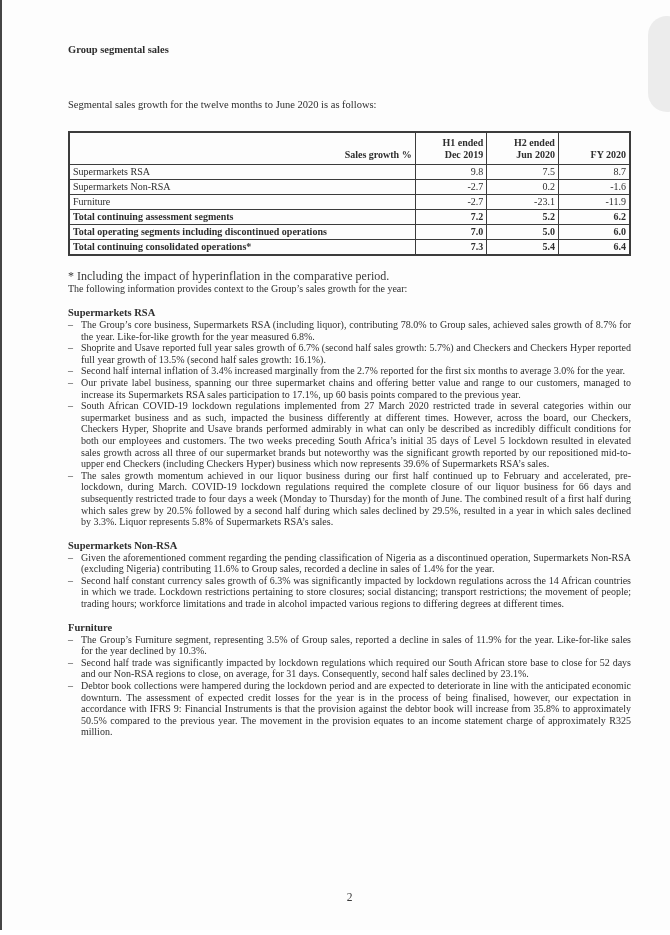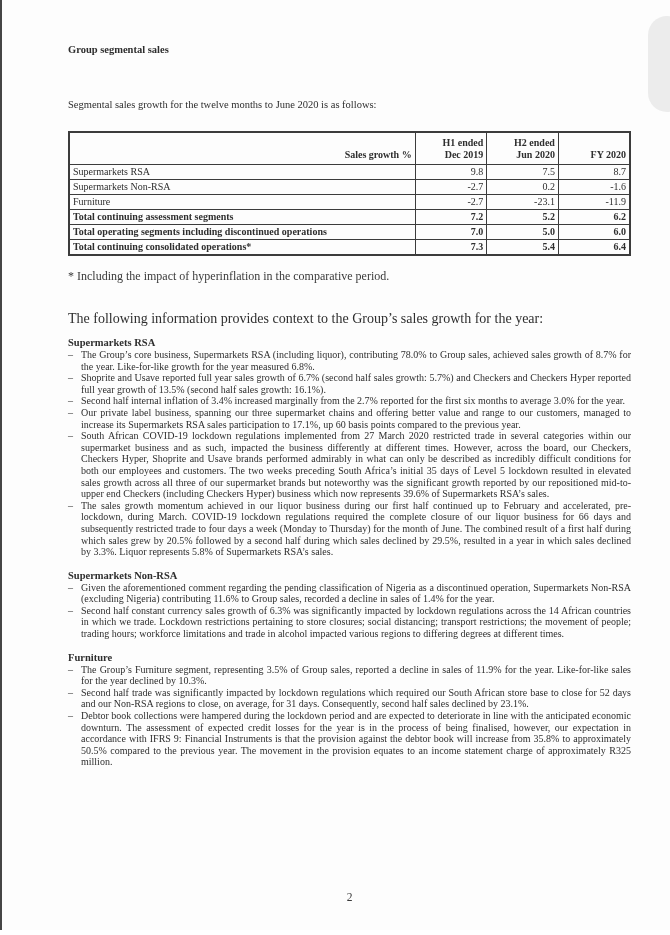--- a/index.html
+++ b/index.html
@@ -43,21 +43,21 @@
     padding-top:4px; padding-bottom:3px;
   }
   th.col-label { text-align:right; width:349px; }
   th.col-num   { text-align:right; width:72px; white-space:pre-line; }
   td.lbl { text-align:left; }
   td.num { text-align:right;margin-left:30px; }
   tr.total td { font-weight:bold; }
   tr.total td { border-top-width:1.5px; border-bottom-width:1.5px; }
 
   .footnote { margin-top:16px; font-size:12px; line-height:9px; color:#3a3a3a; }
-  .context  { margin-top:32px; font-size:14px; line-height:12px; }
+  .context  { margin-top:2px; font-size:10px; line-height:12px; }
 
   .section { margin-top:11px; }
   .section-heading { font-size:10.5px; font-weight:bold; line-height:13px; }
   .bullet { display:flex; font-size:10px; line-height:11.6px; }
   .bullet .dash { flex:0 0 13px; }
   .bullet .btext { flex:1; text-align:justify; }
 
   .page-number {
     position:absolute; left:68px; top:891px; width:563px;
     text-align:center; font-size:11.5px; color:#3a3a3a;

